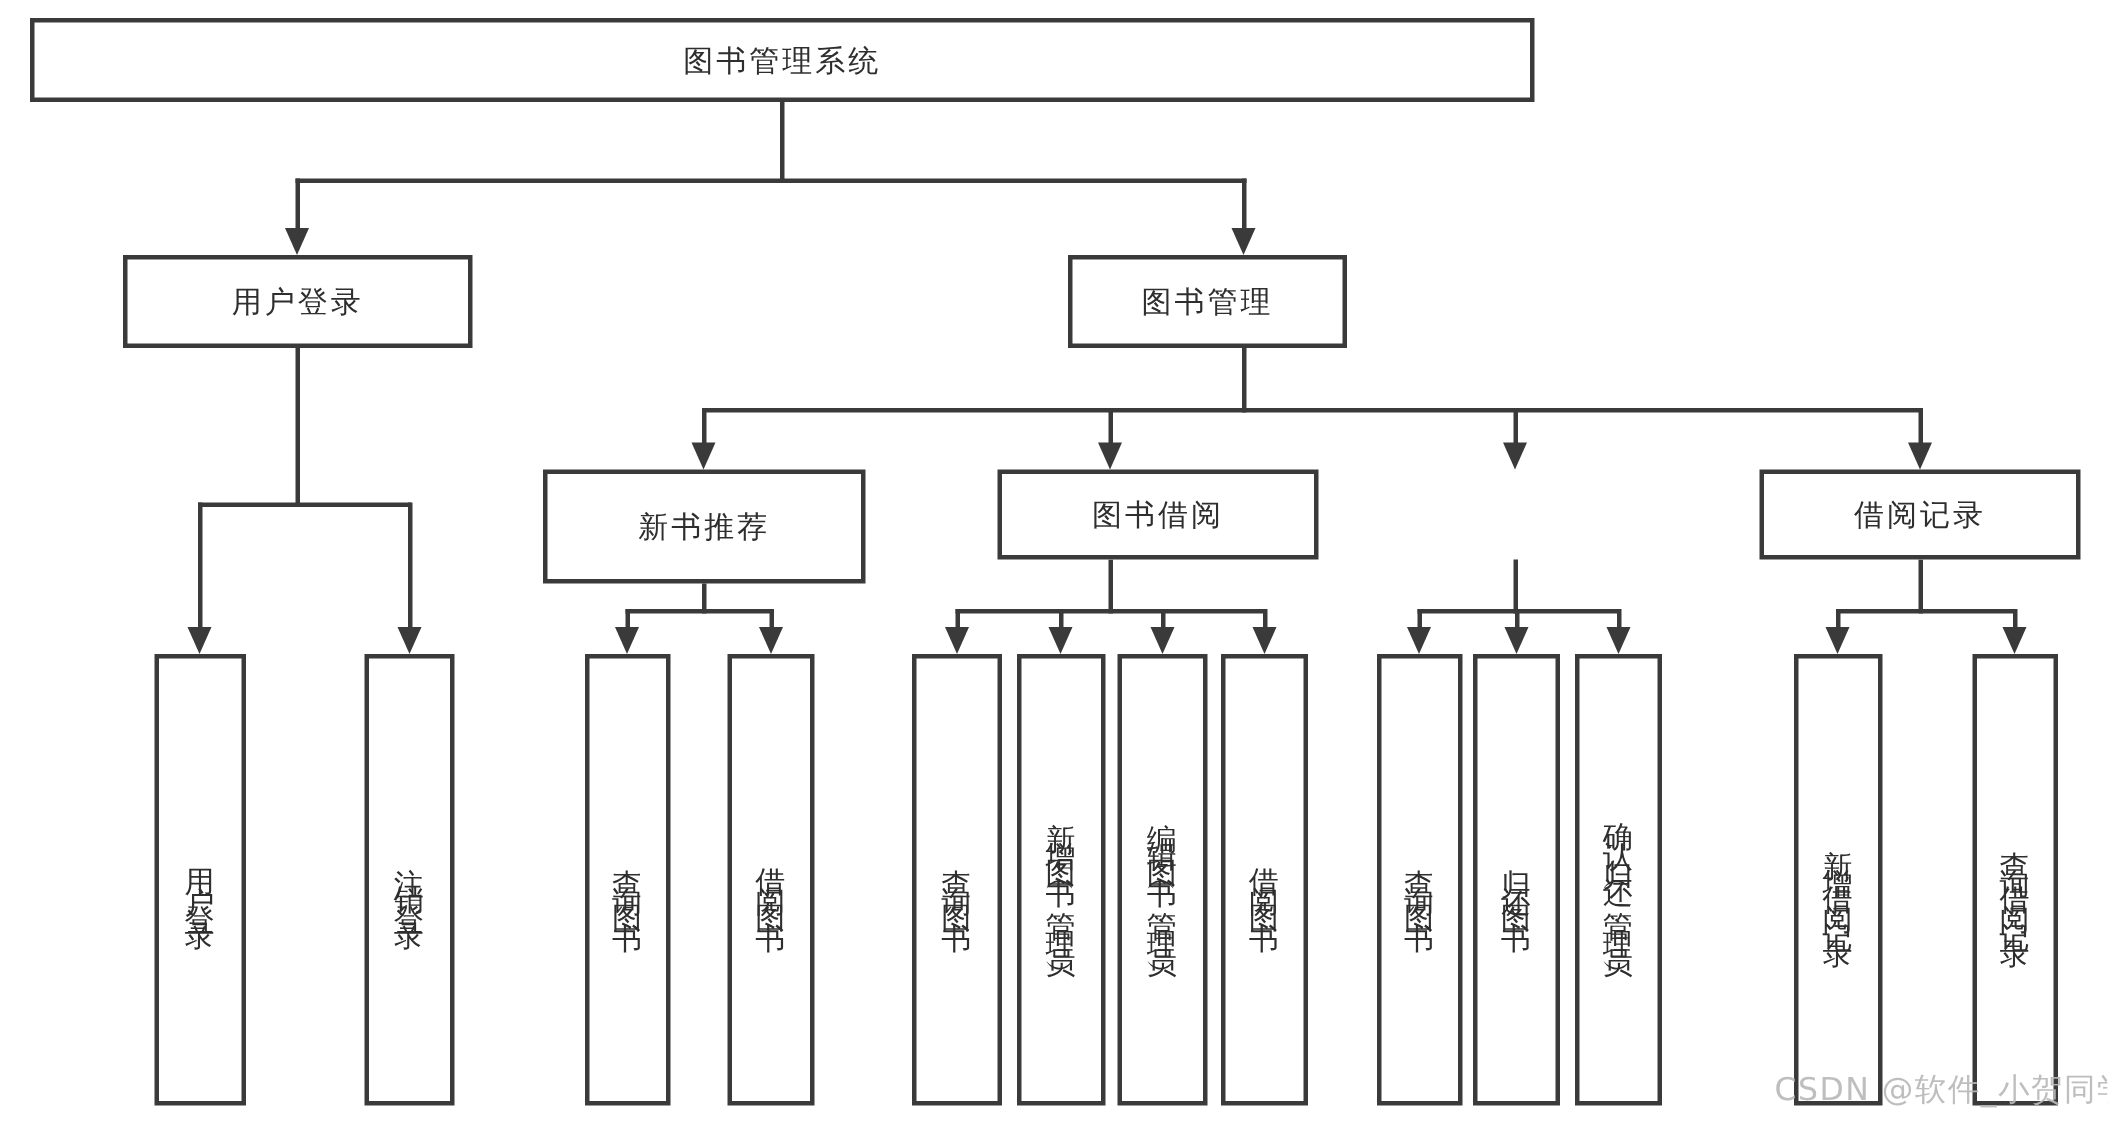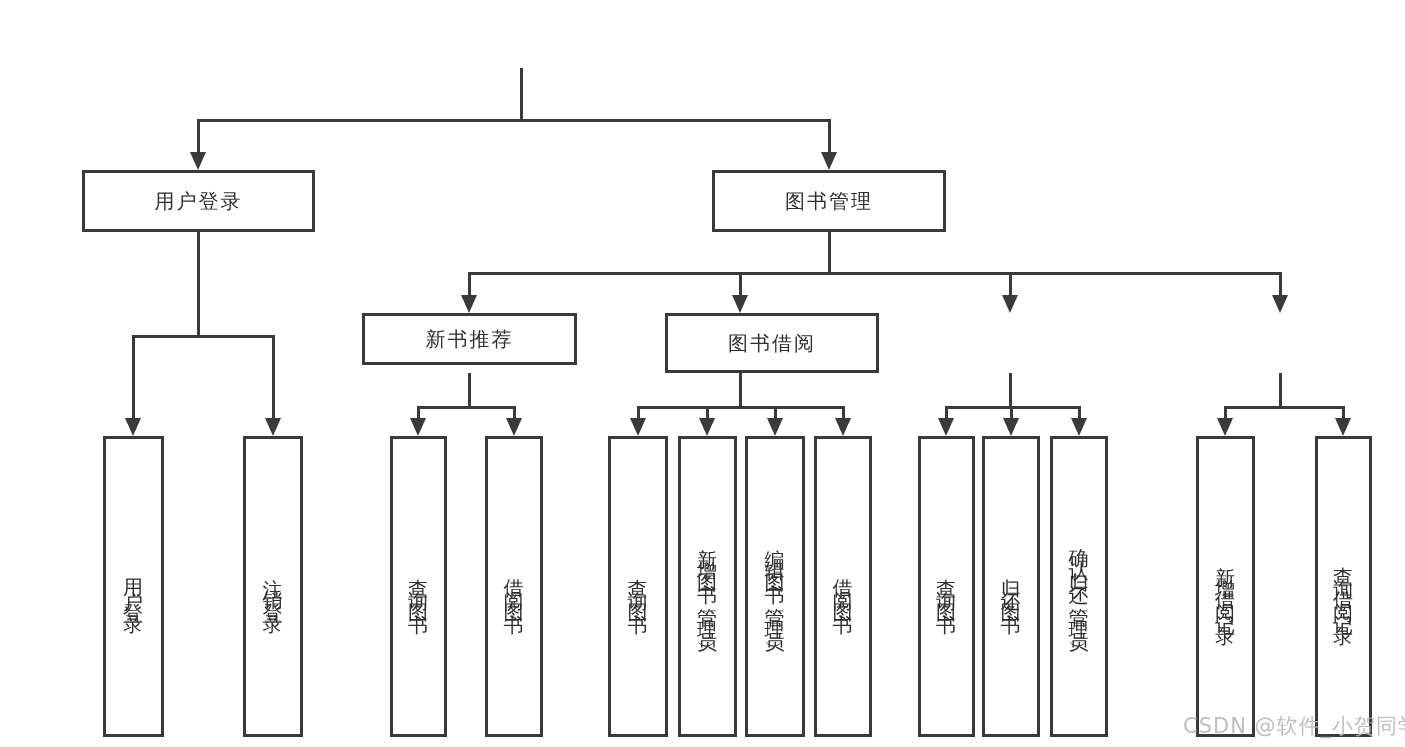--- a/index.html
+++ b/index.html
@@ -44,33 +44,34 @@
     letter-spacing:1px;
     white-space:nowrap;
     z-index:5;
   }
 </style>
 </head>
 <body>
 
 <div class="canvas">
 
+  <div class="box hbox" style="left:20px; top:12px; width:1003px; height:56px;">图书管理系统</div>
 
   <div>
     <div class="vline" style="left:520px; top:68px;  height:54px;"></div>
     <div class="hline" style="left:197px; top:119px; width:634px;"></div>
     <div class="vline" style="left:197px; top:119px; height:34px;"></div>
     <div class="arrow" style="left:190px; top:152px;"></div>
     <div class="vline" style="left:828px; top:119px; height:34px;"></div>
     <div class="arrow" style="left:821px; top:152px;"></div>
   </div>
 
   <div class="box hbox" style="left:82px; top:170px; width:233px; height:62px;">用户登录</div>
 
-  <div class="box hbox" style="left:712px; top:170px; width:234px; height:62px;text-align:right;">图书管理</div>
+  <div class="box hbox" style="left:712px; top:170px; width:186px; height:62px;text-align:right;">图书管理</div>
 
   <div>
     <div class="vline" style="left:197px; top:232px; height:106px;"></div>
     <div class="hline" style="left:132px; top:335px; width:142px;"></div>
     <div class="vline" style="left:132px; top:335px; height:84px;"></div>
     <div class="arrow" style="left:125px; top:418px;"></div>
     <div class="vline" style="left:272px; top:335px; height:84px;"></div>
     <div class="arrow" style="left:265px; top:418px;"></div>
   </div>
 
@@ -80,22 +81,23 @@
     <div class="vline" style="left:468px;  top:272px; height:24px;"></div>
     <div class="arrow" style="left:461px;  top:295px;"></div>
     <div class="vline" style="left:739px;  top:272px; height:24px;"></div>
     <div class="arrow" style="left:732px;  top:295px;"></div>
     <div class="vline" style="left:1009px; top:272px; height:24px;"></div>
     <div class="arrow" style="left:1002px; top:295px;"></div>
     <div class="vline" style="left:1279px; top:272px; height:24px;"></div>
     <div class="arrow" style="left:1272px; top:295px;"></div>
   </div>
 
-  <div class="box hbox" style="left:362px; top:313px; width:215px; height:52px;">新书推荐</div>
+  <div class="box hbox" style="left:362px; top:313px; width:215px; height:76px;">新书推荐</div>
   <div class="box hbox" style="left:665px; top:313px; width:214px; height:60px;">图书借阅</div>
+  <div class="box hbox" style="left:1173px; top:313px; width:214px; height:60px;">借阅记录</div>
 
   <div>
     <div class="vline" style="left:468px; top:373px; height:36px;"></div>
     <div class="hline" style="left:417px; top:406px; width:98px;"></div>
     <div class="vline" style="left:417px; top:406px; height:14px;"></div>
     <div class="arrow" style="left:410px; top:418px;"></div>
     <div class="vline" style="left:513px; top:406px; height:14px;"></div>
     <div class="arrow" style="left:506px; top:418px;"></div>
   </div>
 

